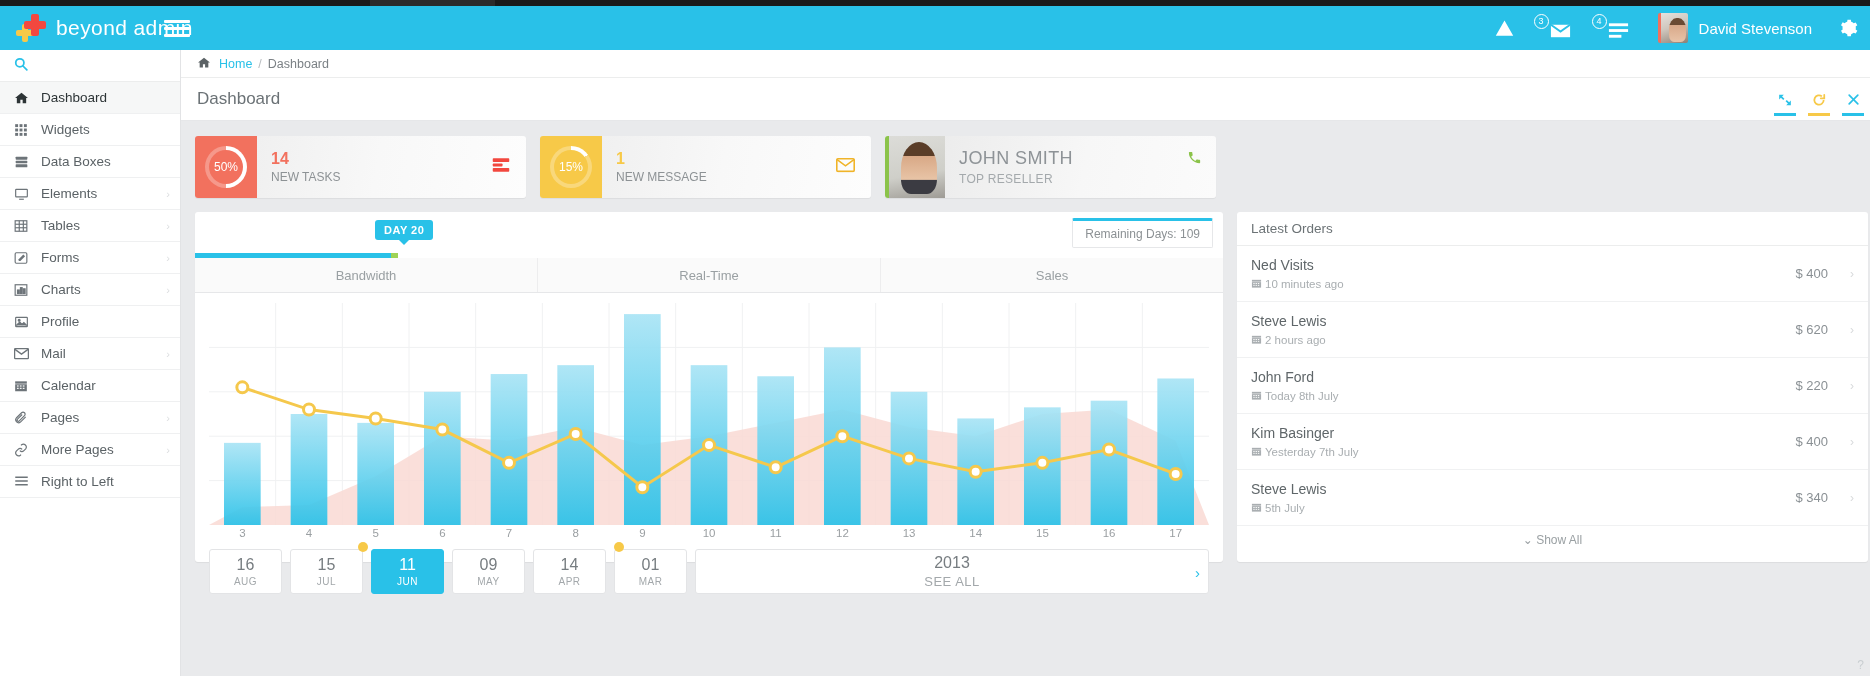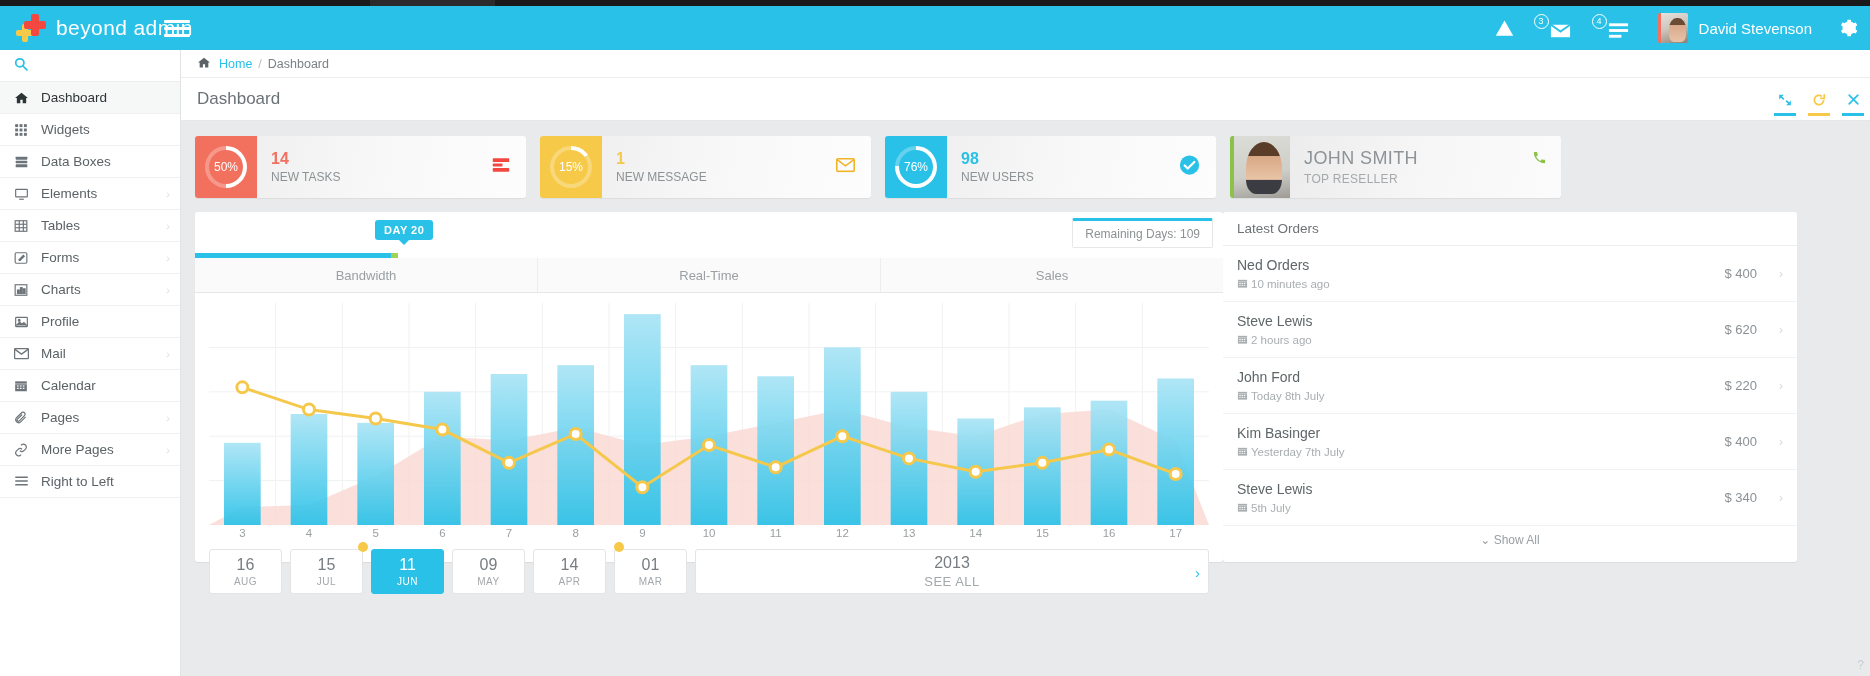--- a/index.html
+++ b/index.html
@@ -114,21 +114,21 @@
   #res-photo { width:60px; height:62px; flex:none; border-left:4px solid #8bc34a; position:relative;
                background:linear-gradient(170deg,#dcdcd8 0%,#cfcfc9 60%,#9e9b95 100%); overflow:hidden;}
   #res-photo::after{content:"";position:absolute;left:12px;top:6px;width:36px;height:52px;border-radius:50% 50% 28% 28%;
     background:linear-gradient(180deg,#5a3d28 0%,#5a3d28 26%,#d8a886 27%,#e8c4a6 72%,#3b3b42 73%);}
   .res-txt { margin-left:14px; }
   .res-name { font-size:18px; color:#8e9397; letter-spacing:.4px; }
   .res-sub { font-size:12px; color:#a4a9ac; margin-top:3px; letter-spacing:.3px;}
   .res-ic { position:absolute; right:14px; top:14px; color:#8bc34a; }
 
   
-  #panelrow { display:flex; margin-top:14px; }
+  #panelrow { display:flex; gap:14px; margin-top:14px; }
   #chartpanel { width:1028px; background:#fff; border-radius:3px; position:relative;
                 box-shadow:0 1px 1px rgba(0,0,0,.06); height:350px; }
 
   #sliderzone { height:46px; position:relative; }
   #daybubble {
     position:absolute; left:180px; top:8px; background:#29c1e8; color:#fff;
     font-size:11px; font-weight:bold; padding:4px 9px; border-radius:3px; letter-spacing:.5px;
   }
   #daybubble::after{content:"";position:absolute;left:50%;margin-left:-5px;bottom:-5px;
     border-left:5px solid transparent;border-right:5px solid transparent;border-top:5px solid #29c1e8;}
@@ -161,21 +161,21 @@
   .dbtn .d2 { font-size:10px; color:#a3a8ab; margin-top:2px; letter-spacing:.5px;}
   .dbtn.active .d1, .dbtn.active .d2 { color:#fff; }
   #seeall { flex:1; height:45px; border:1px solid #e3e4e6; border-radius:3px; background:#fff;
             display:flex; flex-direction:column; align-items:center; justify-content:center;
             position:relative; cursor:pointer;}
   #seeall .d1{font-size:16px;color:#777d81;} #seeall .d2{font-size:13px;color:#a3a8ab;margin-top:2px;letter-spacing:.5px;}
   #seeall .nextarrow{position:absolute; right:8px; top:50%; transform:translateY(-50%); color:#29c1e8; font-size:15px;}
   .ydot { position:absolute; width:10px; height:10px; border-radius:50%; background:#f7c948; top:3px; }
 
   
-  #orders { width:574px; background:#fff; border-radius:3px; box-shadow:0 1px 1px rgba(0,0,0,.06); }
+  #orders { width:631px; background:#fff; border-radius:3px; box-shadow:0 1px 1px rgba(0,0,0,.06); }
   #orders-title { height:34px; display:flex; align-items:center; padding-left:14px;
                   font-size:13.5px; color:#6c7376; border-bottom:1px solid #eceded; }
   .order { height:56px; display:flex; align-items:center; padding:0 14px;
            border-bottom:1px solid #f0f1f2; position:relative; }
   .o-left { display:flex; flex-direction:column; }
   .o-name { font-size:14px; color:#5f6669; }
   .o-time { font-size:11.5px; color:#a9aeb1; margin-top:5px; display:flex; align-items:center;}
   .o-time .cal { margin-right:3px; }
   .o-amt { margin-left:auto; font-size:13px; color:#8a9094; }
   .o-chev { width:26px; text-align:right; color:#d8dadc; font-size:12px; }
@@ -459,36 +459,20 @@
               <span class="pct">15%</span>
             </div>
           </div>
           <div class="stat-txt">
             <div class="stat-num" style="color:#f7c948;">1</div>
             <div class="stat-lbl">NEW MESSAGE</div>
           </div>
           <div class="stat-ic" style="color:#f0b429;"><svg width="19" height="15" viewBox="0 0 24 18" fill="none" stroke="currentColor" stroke-width="2">
               <rect x="1" y="1" width="22" height="16" rx="1.5"></rect>
               <path d="M1 2l11 8 11-8"></path>
-            </svg></div>
-        </div>
-        <div class="stat">
-          <div class="stat-sq" style="background:#29c1e8;">
-            <div class="ring" style="background:conic-gradient(#fff 0deg 273.6deg, rgba(255,255,255,0.28) 273.6deg 360deg);">
-              <div style="position:absolute;inset:4px;border-radius:50%;background:#29c1e8;"></div>
-              <span class="pct">76%</span>
-            </div>
-          </div>
-          <div class="stat-txt">
-            <div class="stat-num" style="color:#29c1e8;">98</div>
-            <div class="stat-lbl">NEW USERS</div>
-          </div>
-          <div class="stat-ic" style="color:#29c1e8;"><svg width="21" height="21" viewBox="0 0 24 24">
-              <circle cx="12" cy="12" r="11" fill="currentColor"></circle>
-              <path d="M6.5 12.5l3.5 3.5 7.5-7.5" stroke="#fff" stroke-width="2.6" fill="none" stroke-linecap="round" stroke-linejoin="round"></path>
             </svg></div>
         </div>
         <div id="reseller">
           <div id="res-photo"></div>
           <div class="res-txt">
             <div class="res-name">JOHN SMITH</div>
             <div class="res-sub">TOP RESELLER</div>
           </div>
           <div class="res-ic"><svg width="15" height="15" viewBox="0 0 24 24" fill="currentColor">
               <path d="M6.6 10.8a15 15 0 006.6 6.6l2.2-2.2a1 1 0 011-.2c1.2.4 2.4.6 3.6.6a1 1 0 011 1V20a1 1 0 01-1 1A17 17 0 013 4a1 1 0 011-1h3.5a1 1 0 011 1c0 1.3.2 2.5.6 3.6a1 1 0 01-.2 1l-2.3 2.2z"></path>
@@ -637,21 +621,21 @@
             <div class="ydot" style="left: 163px;"></div>
             <div class="ydot" style="left: 419px;"></div>
           </div>
       </div>
 
       <div id="orders">
         <div id="orders-title">Latest Orders</div>
         <div id="orders-list">
             <div class="order">
               <div class="o-left">
-                <span class="o-name">Ned Orders</span>
+                <span class="o-name">Ned Visits</span>
                 <span class="o-time">
                   <span class="cal"><svg width="11" height="11" viewBox="0 0 24 24" fill="currentColor">
                       <rect x="2" y="4" width="20" height="4"></rect>
                       <rect x="2" y="9" width="20" height="12"></rect>
                       <rect x="5" y="11" width="3" height="2" fill="#fff"></rect>
                       <rect x="10" y="11" width="3" height="2" fill="#fff"></rect>
                       <rect x="15" y="11" width="3" height="2" fill="#fff"></rect>
                       <rect x="5" y="15" width="3" height="2" fill="#fff"></rect>
                       <rect x="10" y="15" width="3" height="2" fill="#fff"></rect>
                       <rect x="15" y="15" width="3" height="2" fill="#fff"></rect>

